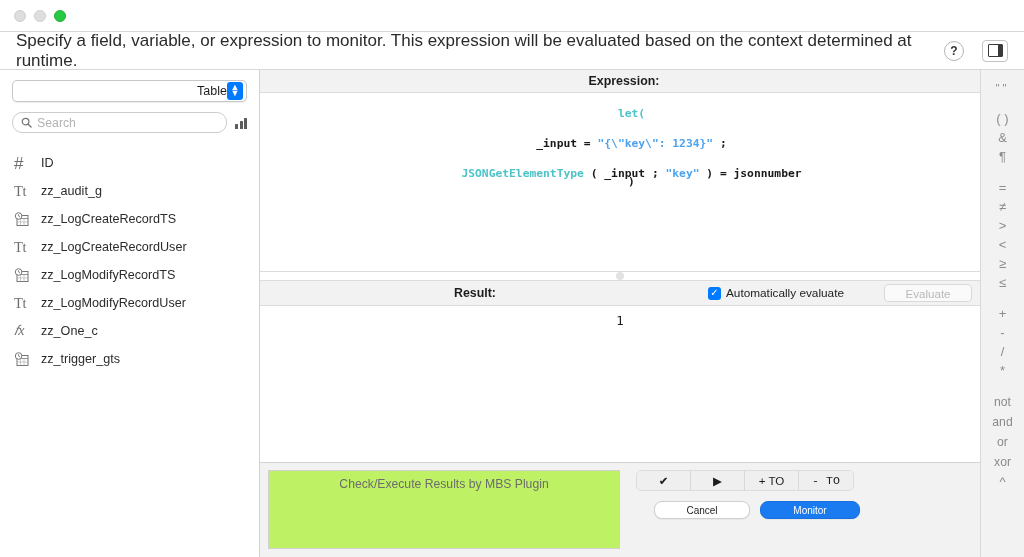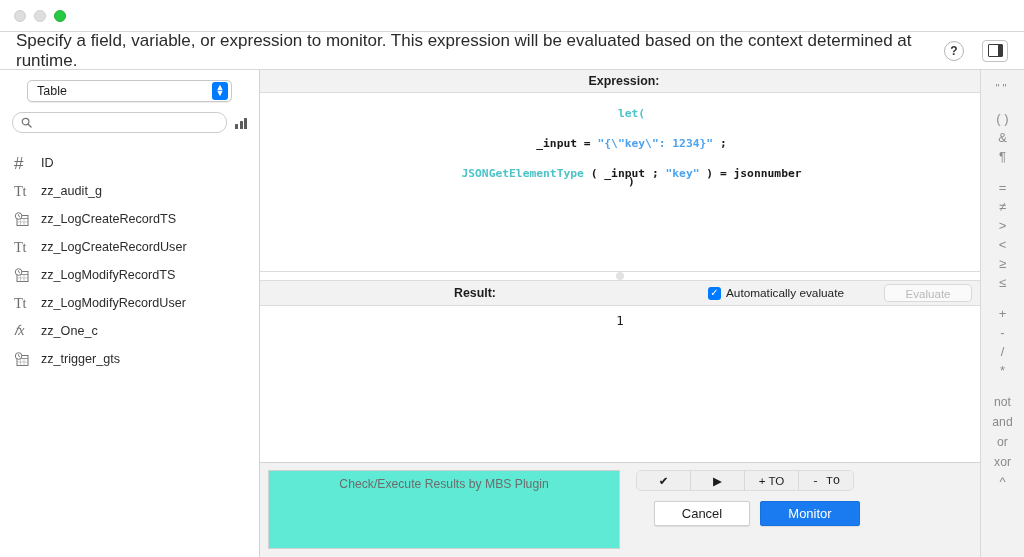--- a/index.html
+++ b/index.html
@@ -71,21 +71,21 @@
   .body { flex: 1; display: flex; min-height: 0; }
 
   
   .sidebar {
     width: 260px; flex: 0 0 260px;
     background: #ffffff;
     border-right: 1px solid #d3d3d3;
     display: flex; flex-direction: column;
     padding: 10px 0 0 0;
   }
-  .select-wrap { padding: 0 27px; margin-bottom: 10px; }
+  .select-wrap { padding: 0 12px; margin-bottom: 10px; text-align: right; }
   .fake-select {
     height: 22px; border: 1px solid #c8c8c8; border-radius: 5px;
     background: #fff; display: flex; align-items: center;
     padding: 0 3px 0 9px; font-size: 12.5px; color: #1d1d1f;
     box-shadow: 0 0.5px 1px rgba(0,0,0,0.07);
   }
   .fake-select .label { flex: 1; }
   .stepper {
     width: 16px; height: 18px; border-radius: 3px; background: #007aff;
     display: flex; flex-direction: column; align-items: center; justify-content: center;
@@ -174,41 +174,41 @@
     font-size: 12.4px; color: #1d1d1f; min-height: 0;
     font-family: "DejaVu Sans Mono", monospace;
   }
 
   .bottom {
     flex: 0 0 95px; background: #f2f2f2;
     border-top: 1px solid #d3d3d3;
     display: flex; padding: 7px 10px 8px 8px; gap: 12px;
   }
   .mbs-box {
-    flex: 1; background: #5eead4; border: 1px solid #d0d0d0;
+    flex: 1; background: #bef264; border: 1px solid #d0d0d0;
     padding: 6px 8px; font-size: 12.2px; color: #6d6d6d;
     max-width: 496px;
   }
   .btn-col { flex: 1; display: flex; flex-direction: column; align-items: flex-start; gap: 10px; padding-left: 4px; }
   .seg-group {
     display: flex; align-items: stretch; height: 21px;
     background: #eeeeee; border: 1px solid #dcdcdc; border-radius: 5px;
     overflow: hidden;
   }
   .seg {
     min-width: 54px; display: flex; align-items: center; justify-content: center;
     font-size: 11.6px; color: #1d1d1f; border-right: 1px solid #d8d8d8;
     background: #efefef;
   }
   .seg:last-child { border-right: none; font-family: Liberation Mono, monospace; }
   .action-row { display: flex; gap: 10px; padding-left: 18px; }
   .btn {
-    height: 25px; min-width: 96px; border-radius: 2px;
+    height: 18px; min-width: 96px; border-radius: 8px;
     display: flex; align-items: center; justify-content: center;
-    font-size: 13px; border: 1px solid #cfcfcf; background: #ffffff;
+    font-size: 10px; border: 1px solid #cfcfcf; background: #ffffff;
     color: #1d1d1f; box-shadow: 0 0.5px 1px rgba(0,0,0,0.08);
   }
   .btn.primary { background: #1a7bf0; border-color: #1670de; color: #ffffff; min-width: 100px; }
 
   
   .rail {
     width: 44px; flex: 0 0 44px; background: #f2f2f2;
     border-left: 1px solid #d8d8d8;
     display: flex; flex-direction: column; align-items: center;
     padding-top: 8px;
@@ -255,20 +255,21 @@
       </div>
 
       <div class="search-row">
         <div class="search-box">
           <span>
             <svg width="11" height="11" viewBox="0 0 12 12">
               <circle cx="5" cy="5" r="3.6" fill="none" stroke="#777" stroke-width="1.4"></circle>
               <line x1="7.8" y1="7.8" x2="11" y2="11" stroke="#777" stroke-width="1.5" stroke-linecap="round"></line>
             </svg>
           </span>
+          <input class="search-input" type="text" placeholder="Search" style="">
         </div>
         <div class="chart-icon">
           <i style="height:5px"></i>
             <i style="height:8px"></i>
             <i style="height:11px"></i>
         </div>
       </div>
 
       <div class="field-list">
 

